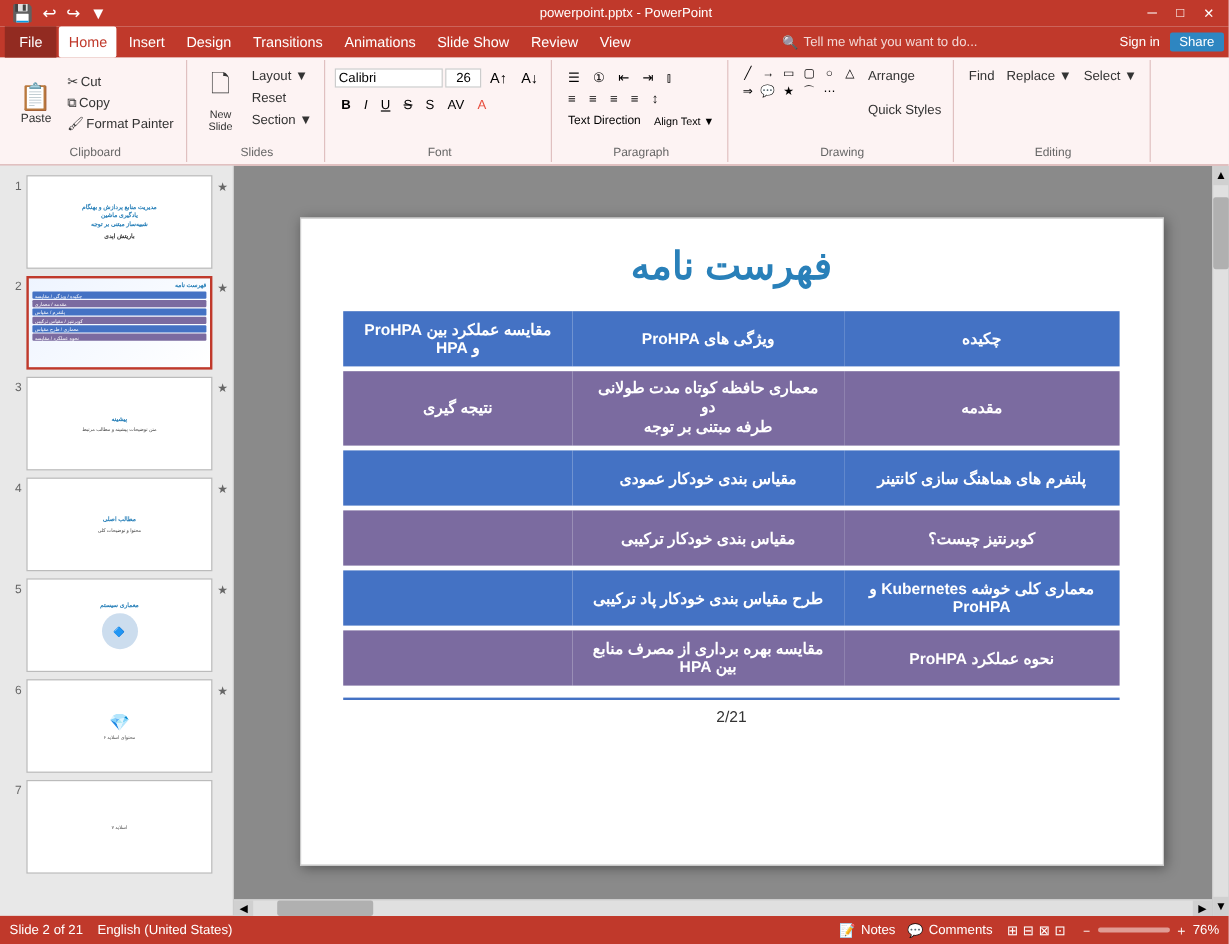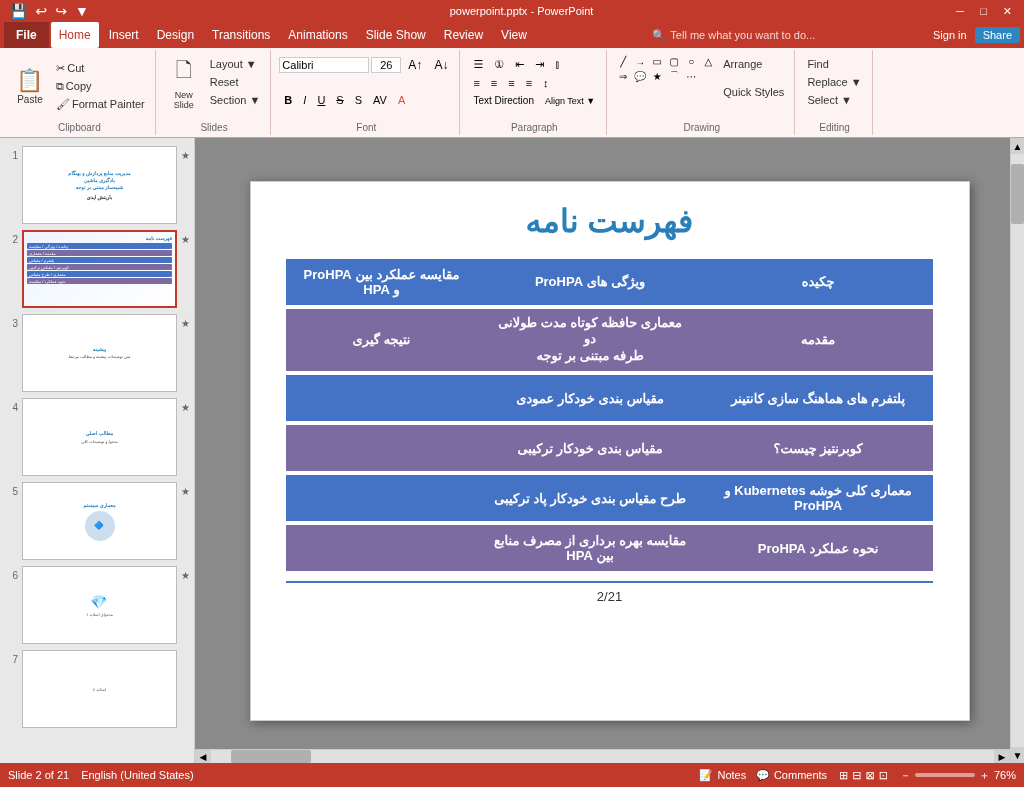--- a/index.html
+++ b/index.html
@@ -5,21 +5,21 @@
     * { margin: 0; padding: 0; box-sizing: border-box; }
     body { font-family: 'Segoe UI', Arial, sans-serif; background: #f0f0f0; width: 1024px; height: 787px; overflow: hidden; font-size: 12px; }
 
     
     .title-bar { background: #c0392b; color: white; height: 22px; display: flex; align-items: center; justify-content: space-between; padding: 0 8px; font-size: 11px; }
     .title-bar .title { flex: 1; text-align: center; }
     .title-bar .controls { display: flex; gap: 8px; }
 
     
     .menu-bar { background: #c0392b; height: 26px; display: flex; align-items: center; padding: 0 4px; gap: 2px; }
-    .menu-bar .file-btn { background: #922b21; color: white; padding: 2px 12px; height: 100%; font-size: 12px; font-weight: bold; display: flex; align-items: center; cursor: pointer; }
+    .menu-bar .file-btn { background: #922b21; color: white; padding: 2px 12px; height: 100%; font-size: 12px; font-weight: normal; display: flex; align-items: center; cursor: pointer; }
     .menu-bar .menu-item { color: white; padding: 2px 8px; font-size: 12px; cursor: pointer; height: 100%; display: flex; align-items: center; border-radius: 2px; }
     .menu-bar .menu-item:hover, .menu-bar .menu-item.active { background: #a93226; }
     .menu-bar .menu-item.active { background: white; color: #c0392b; }
 
     
     .ribbon { background: #fdf3f3; border-bottom: 1px solid #d0a0a0; height: 90px; display: flex; align-items: stretch; padding: 2px 4px; gap: 2px; }
     .ribbon-group { display: flex; flex-direction: column; align-items: center; border-right: 1px solid #e0c0c0; padding: 2px 6px; min-width: fit-content; }
     .ribbon-group-label { font-size: 10px; color: #666; margin-top: auto; padding-top: 2px; }
     .ribbon-top { display: flex; align-items: flex-start; gap: 2px; flex: 1; }
     .ribbon-btn-large { display: flex; flex-direction: column; align-items: center; justify-content: center; padding: 4px 6px; cursor: pointer; border-radius: 3px; min-width: 40px; font-size: 10px; color: #333; }
@@ -172,21 +172,21 @@
       <div class="ribbon-col" style="justify-content:center;gap:2px;margin-top:4px">
         <div class="ribbon-btn-small">Layout ▼</div>
         <div class="ribbon-btn-small">Reset</div>
         <div class="ribbon-btn-small">Section ▼</div>
       </div>
     </div>
     <div class="ribbon-group-label">Slides</div>
   </div>
 
   <div class="ribbon-group" style="min-width:160px">
-    <div style="display:flex;flex-direction:column;gap:16px;margin-top:4px">
+    <div style="display:flex;flex-direction:column;gap:4px;margin-top:4px">
       <div class="font-group-top">
         <input class="font-select" value="Calibri" style="">
         <input class="font-size-box" value="26" style="">
         <button class="f-btn" style="font-size:12px">A↑</button>
         <button class="f-btn" style="font-size:12px">A↓</button>
       </div>
       <div class="font-btns">
         <button class="f-btn bold">B</button>
         <button class="f-btn italic">I</button>
         <button class="f-btn underline">U</button>
@@ -244,21 +244,21 @@
       </div>
       <div class="ribbon-col" style="gap:12px;margin-top:2px">
         <div class="ribbon-btn-small">Arrange</div>
         <div class="ribbon-btn-small">Quick Styles</div>
       </div>
     </div>
     <div class="ribbon-group-label">Drawing</div>
   </div>
 
   <div class="ribbon-group">
-    <div style="display:flex;flex-direction:column;gap:2px;margin-top:4px">
+    <div style="display:flex;flex-direction:row;gap:2px;margin-top:4px">
       <div class="ribbon-btn-small">Find</div>
       <div class="ribbon-btn-small">Replace ▼</div>
       <div class="ribbon-btn-small">Select ▼</div>
     </div>
     <div class="ribbon-group-label">Editing</div>
   </div>
 
 </div>
 
 <div class="main-area">

